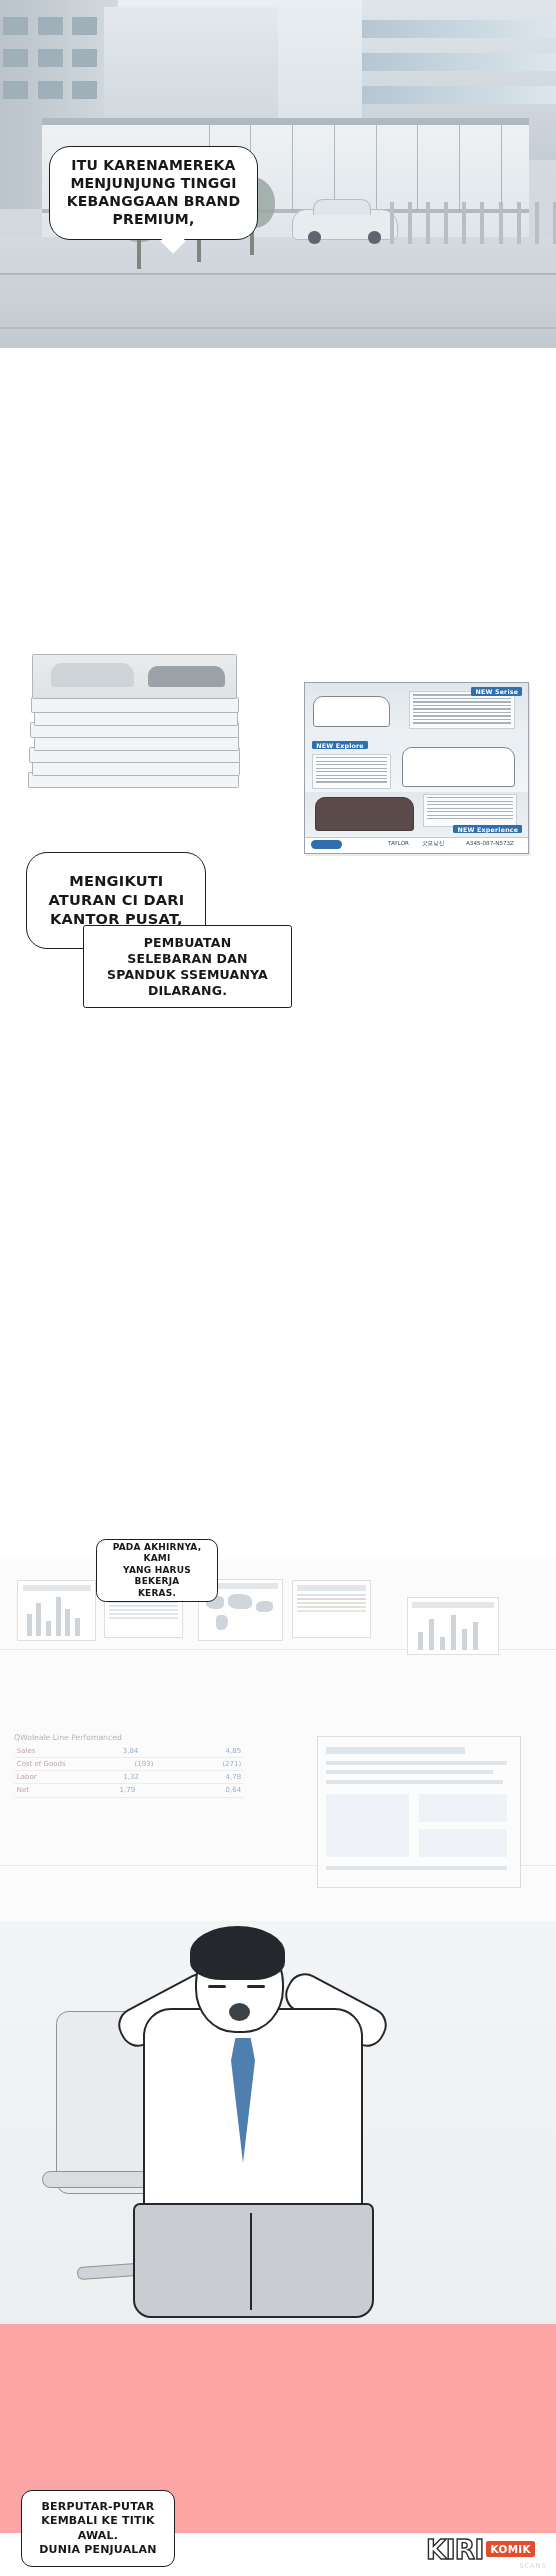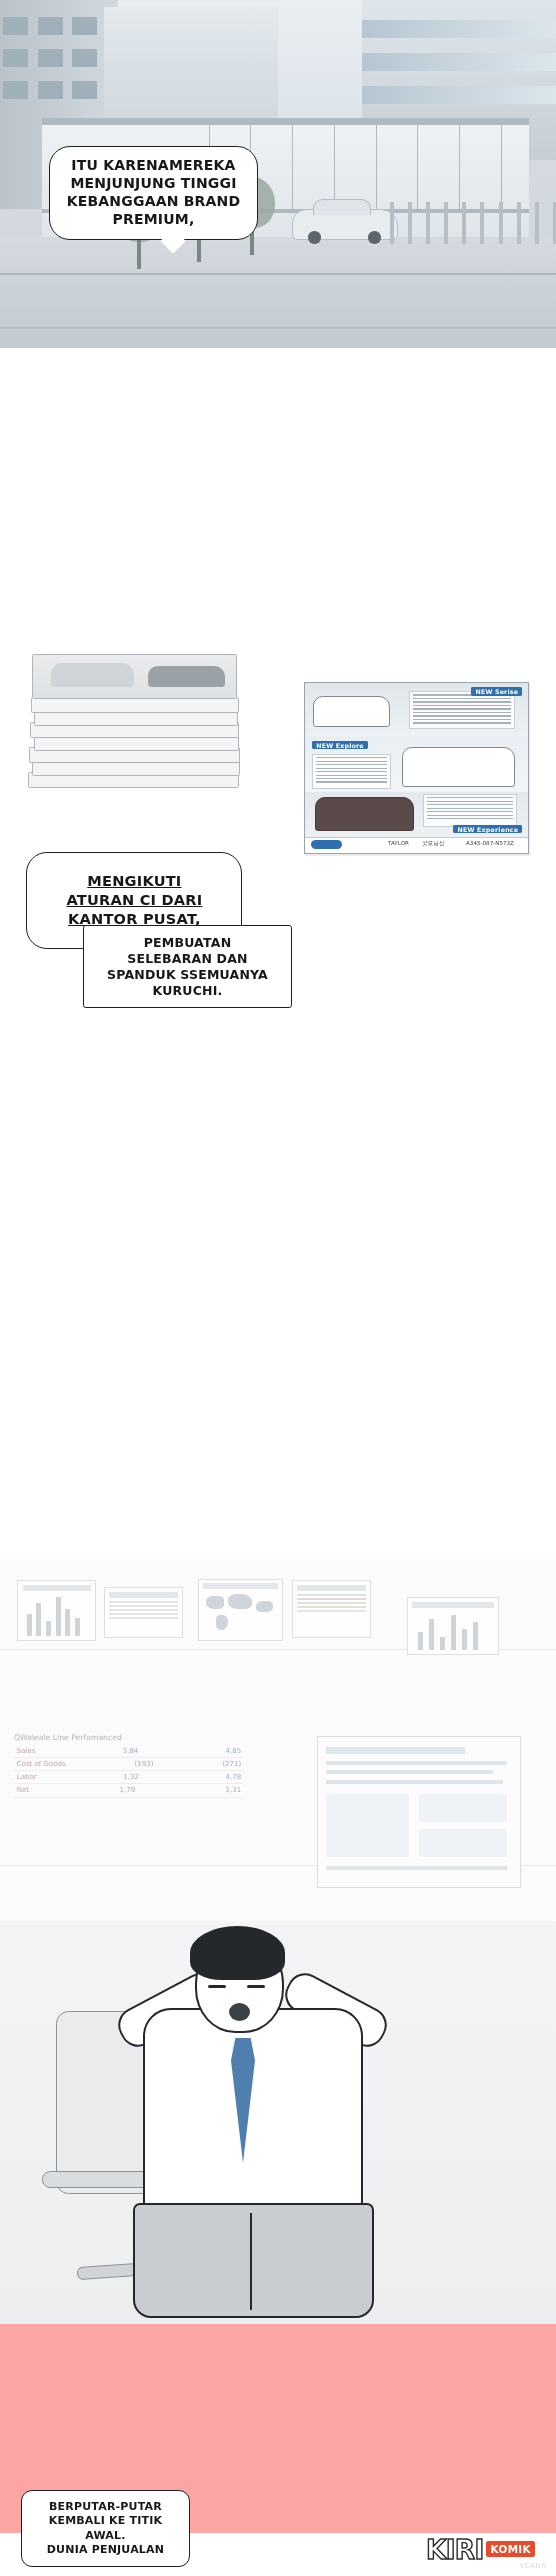--- a/index.html
+++ b/index.html
@@ -459,38 +459,37 @@
     width: 209px; height: 94px;
     font-size: 14px;
   }
   #bubble2 {
     left: 97px; top: 240px;
     width: 250px; height: 94px;
     font-size: 13.2px;
   }
   #bubble3 {
     left: 26.4px; top: 852px;
-    width: 216px; height: 97px;
+    width: 180px; height: 97px;
     font-size: 14.6px;
-    text-decoration: underline;
   }
   #bubble4 {
     left: 83px; top: 925px;
     width: 209px; height: 83px;
     font-size: 12.5px;
   }
   #bubble5 {
     left: 96px; top: 1539px;
     width: 122px; height: 63px;
     font-size: 9px;
     border-radius: 9.7px;
   }
   #bubble6 {
     left: 21px; top: 2490px;
-    width: 169px; height: 77px;
+    width: 154px; height: 77px;
     font-size: 11px;
     border-radius: 11px;
   }
 
   
   .watermark {
     position: absolute;
     left: 426px; top: 2531px;
     width: 122px; height: 36px;
     display: flex;
@@ -680,21 +679,21 @@
   <div class="bubble rounded" id="bubble3">
     <span class="b-text">MENGIKUTI
 ATURAN CI DARI
 KANTOR PUSAT,</span>
   </div>
 
   <div class="bubble sq" id="bubble4">
     <span class="b-text">PEMBUATAN
 SELEBARAN DAN
 SPANDUK SSEMUANYA
-KURUCHI.</span>
+DILARANG.</span>
   </div>
 
   <div class="panel3">
     <div class="office-bg">
       <div class="ob-wall"></div>
       <div class="ob-panelline" style="left:0;top:90px;width:557px;height:1.4px;"></div>
       <div class="ob-panelline" style="left:0;top:306px;width:557px;height:1.4px;"></div>
 
       <div class="chart-card" style="left:17.4px;top:21px;width:77px;height:59px;">
         <div class="hdr"></div>
@@ -755,21 +754,21 @@
           <span>(271)</span>
         </div>
         <div class="trow">
           <span>Labor</span>
           <span>1,32</span>
           <span>4,78</span>
         </div>
         <div class="trow">
           <span>Net</span>
           <span>1,79</span>
-          <span>1,31</span>
+          <span>0,64</span>
         </div>
       </div>
 
       <div class="monitor">
         <div class="mbar" style="left:8.3px;top:9.7px;width:139px;height:7px;"></div>
         <div class="mbar" style="left:8.3px;top:24px;width:181px;height:4.2px;"></div>
         <div class="mbar" style="left:8.3px;top:33px;width:167px;height:4.2px;"></div>
         <div class="mbar" style="left:8.3px;top:43px;width:177px;height:4.2px;"></div>
         <div class="mbar" style="left:8.3px;top:57px;width:83px;height:63px;background:#eef3f7;"></div>
         <div class="mbar" style="left:101px;top:57px;width:88px;height:28px;background:#eef3f7;"></div>
@@ -795,20 +794,25 @@
       <div class="hair"></div>
       <div class="eye" style="left:131px;top:99px;"></div>
       <div class="eye" style="left:170px;top:99px;"></div>
       <div class="mouth"></div>
 
       <div class="pants"></div>
       <div class="pants-split"></div>
     </div>
   </div>
 
+  <div class="bubble" id="bubble5">
+    <span class="b-text">PADA AKHIRNYA, KAMI
+YANG HARUS BEKERJA
+KERAS.</span>
+  </div>
 
   <div class="bubble" id="bubble6">
     <span class="b-text">BERPUTAR-PUTAR
 KEMBALI KE TITIK AWAL.
 DUNIA PENJUALAN</span>
   </div>
 
   <div class="watermark">
     <span class="wm-main">KIRI</span>
     <span class="wm-badge">KOMIK</span>

